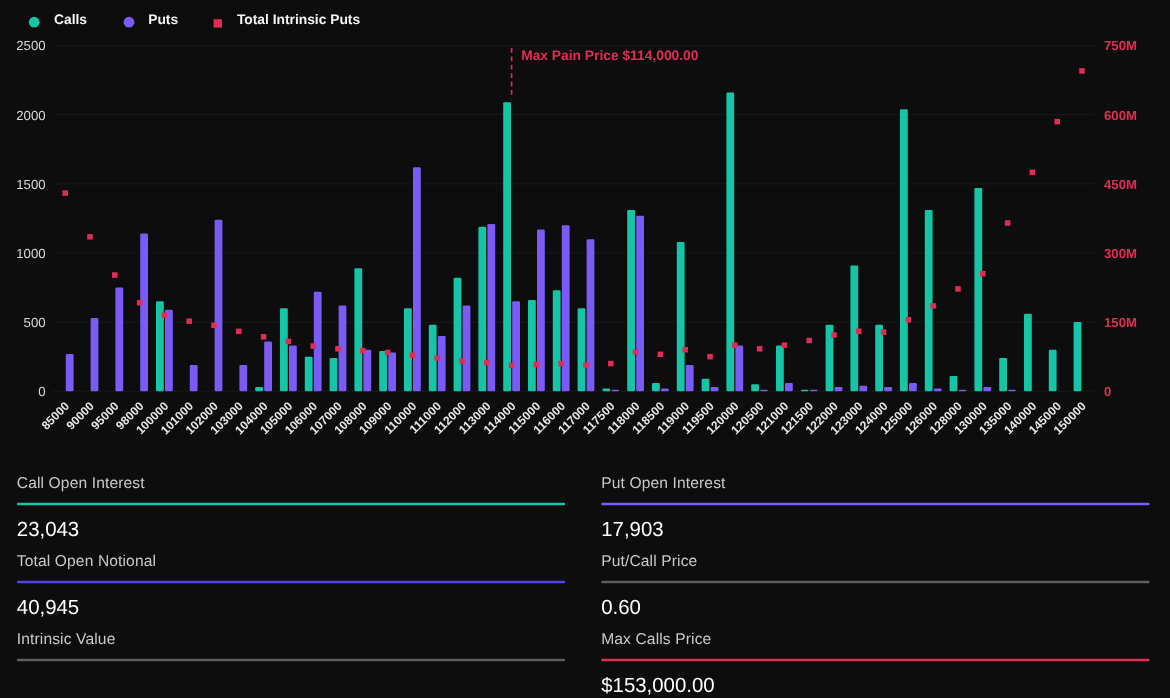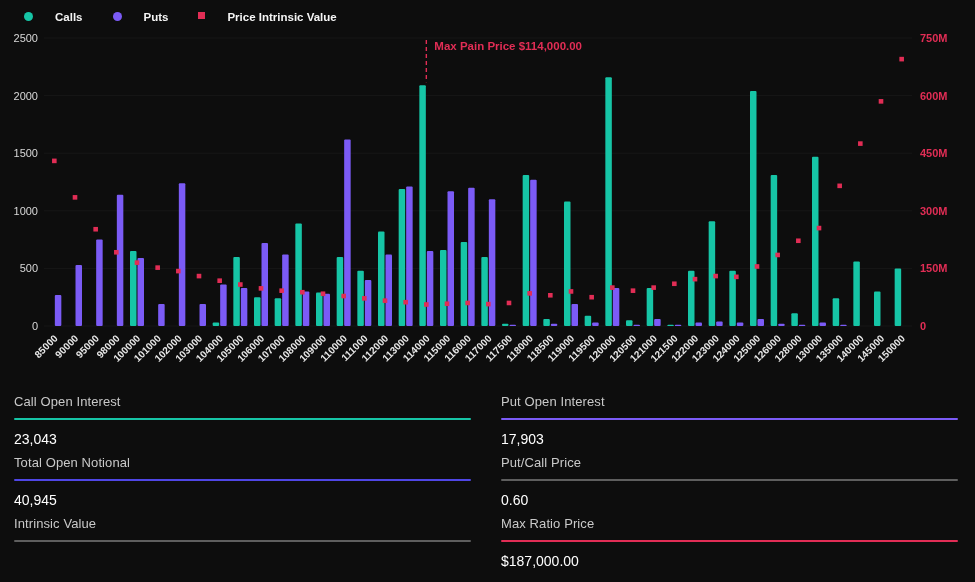--- a/index.html
+++ b/index.html
@@ -1,47 +1,47 @@
 <!DOCTYPE html>
 <html><head>
 <meta charset="utf-8">
 <style>
   html,body{margin:0;padding:0}
   body{
     width:975px;height:582px;background:#0d0d0d;
     font-family:"Liberation Sans",sans-serif;overflow:hidden;
   }
   .legend{display:flex;align-items:center;gap:30px;padding:9px 0 0 24px;height:17px}
-  .legend-item{display:flex;align-items:flex-start;gap:22px;color:#f5f5f5;font-size:11.5px;font-weight:700;cursor:pointer;line-height:1}
+  .legend-item{display:flex;align-items:flex-end;gap:12px;color:#f5f5f5;font-size:11.5px;font-weight:700;cursor:pointer;line-height:1}
   .marker-dot{width:9px;height:9px;border-radius:50%;display:inline-block}
   .marker-sq{width:7px;height:7px;display:inline-block}
   svg text{font-family:"Liberation Sans",sans-serif}
   .stats{display:grid;grid-template-columns:1fr 1fr;column-gap:30px;padding:12px 17px 0 14px}
   .stat{margin-bottom:8px}
   .stat-label{color:#c9c9c9;font-size:13px;margin-bottom:9px;letter-spacing:.1px}
   .stat-rule{height:2px;border-radius:1px;margin-bottom:11px}
-  .stat-value{color:#ffffff;font-size:14px}
+  .stat-value{color:#ffffff;font-size:17px}
 </style>
 </head>
 <body>
 
 
 
 <div class="legend">
   <div class="legend-item">
     <span class="marker-dot" style="background: rgb(22, 197, 166);"></span>
     <span>Calls</span>
   </div>
   <div class="legend-item">
     <span class="marker-dot" style="background: rgb(123, 91, 246);"></span>
     <span>Puts</span>
   </div>
   <div class="legend-item">
     <span class="marker-sq" style="background: rgb(225, 45, 85);"></span>
-    <span>Price Intrinsic Value</span>
+    <span>Total Intrinsic Puts</span>
   </div>
 </div>
 
 <svg width="975" height="352" viewBox="0 0 975 352">
     <line x1="44" y1="300" x2="912" y2="300" stroke="#171717" stroke-width="1"></line>
     <text x="38" y="304" fill="#d8d8d8" font-size="11" text-anchor="end">0</text>
     <line x1="44" y1="242.4" x2="912" y2="242.4" stroke="#171717" stroke-width="1"></line>
     <text x="38" y="246.4" fill="#d8d8d8" font-size="11" text-anchor="end">500</text>
     <line x1="44" y1="184.8" x2="912" y2="184.8" stroke="#171717" stroke-width="1"></line>
     <text x="38" y="188.8" fill="#d8d8d8" font-size="11" text-anchor="end">1000</text>
@@ -238,20 +238,20 @@
     <div class="stat">
       <div class="stat-label">Put/Call Price</div>
       <div class="stat-rule" style="background: rgb(94, 94, 94);"></div>
       <div class="stat-value">0.60</div>
     </div>
     <div class="stat">
       <div class="stat-label">Intrinsic Value</div>
       <div class="stat-rule" style="background: rgb(94, 94, 94);"></div>
     </div>
     <div class="stat">
-      <div class="stat-label">Max Ratio Price</div>
+      <div class="stat-label">Max Calls Price</div>
       <div class="stat-rule" style="background: rgb(225, 45, 85);"></div>
-      <div class="stat-value">$187,000.00</div>
+      <div class="stat-value">$153,000.00</div>
     </div>
   </div>
 
 
 
 
 </body></html>

